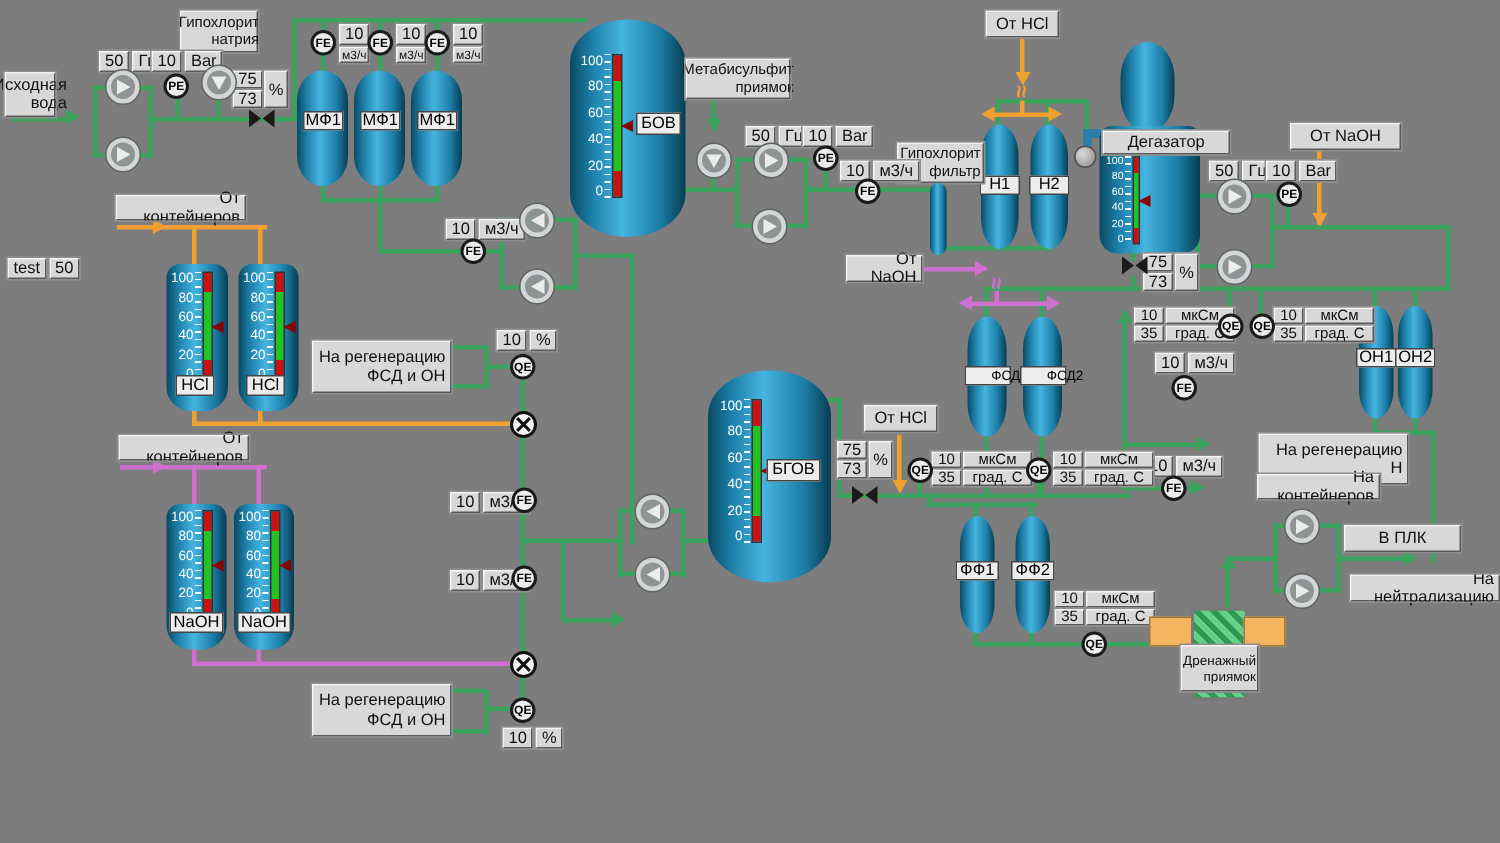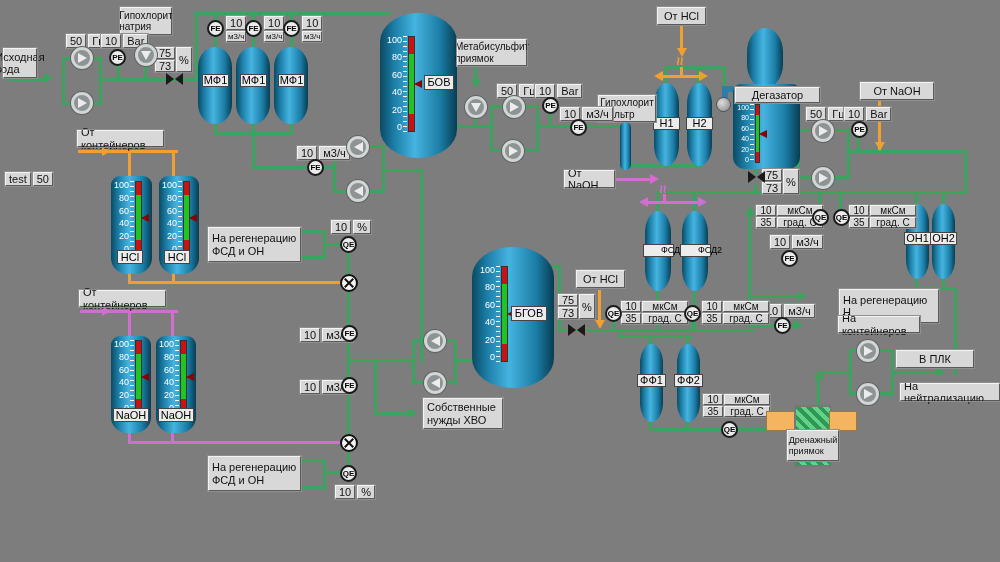--- a/index.html
+++ b/index.html
@@ -12,21 +12,21 @@
   .p.b{background:#2d7fa8;}
   
   .ah{width:0;height:0;}
   .ar{border-top:5px solid transparent;border-bottom:5px solid transparent;border-left:9px solid #3aa35e;}
   .al{border-top:5px solid transparent;border-bottom:5px solid transparent;border-right:9px solid #3aa35e;}
   .au{border-left:5px solid transparent;border-right:5px solid transparent;border-bottom:9px solid #3aa35e;}
   .ad{border-left:5px solid transparent;border-right:5px solid transparent;border-top:9px solid #3aa35e;}
   .ar.o{border-left-color:#f0a030}.al.o{border-right-color:#f0a030}.ad.o{border-top-color:#f0a030}
   .ar.m{border-left-color:#cf6fcf}.al.m{border-right-color:#cf6fcf}
   
-  .lb{background:#d8d8d8;border:1px solid #f4f4f4;border-right-color:#5a5a5a;border-bottom-color:#5a5a5a;outline:1px solid #8f8f8f;color:#111;font-size:11px;line-height:1.12;text-align:left;display:flex;align-items:center;justify-content:center;padding:1px 3px;}
+  .lb{background:#d8d8d8;border:1px solid #f4f4f4;border-right-color:#5a5a5a;border-bottom-color:#5a5a5a;outline:1px solid #8f8f8f;color:#111;font-size:11px;line-height:1.12;text-align:right;display:flex;align-items:center;justify-content:center;padding:1px 3px;}
   .vb{display:flex;gap:2px;}
   .c{position:static!important;background:#d8d8d8;border:1px solid #f4f4f4;border-right-color:#5a5a5a;border-bottom-color:#5a5a5a;outline:1px solid #8f8f8f;font-size:11px;color:#111;display:flex;align-items:center;justify-content:center;padding:0 3px;min-width:16px;}
   .c.sm{font-size:8px;padding:0 1px;}
   .vb.st{flex-direction:column;gap:1px;}
   .g75{display:grid;grid-template-columns:20px 16px;grid-auto-rows:12px;gap:1px;}
   .g75 .pc{grid-column:2;grid-row:1/3;}
   .gcd{display:grid;grid-template-columns:20px 46px;grid-auto-rows:11px;gap:1px;}
   .gcd .c{font-size:10px;}
   
   .pl{background:#ececec;border:1px solid #444;font-size:11px;color:#000;display:flex;align-items:center;justify-content:center;line-height:1;}
@@ -371,21 +371,20 @@
   <div class="lb" style="left:457px;top:39px;width:70px;height:27px;font-size:10px">Метабисульфит приямок</div>
   <div class="lb" style="left:598px;top:95px;width:58px;height:27px;font-size:10px">Гипохлорит фильтр</div>
   <div class="lb" style="left:657px;top:7px;width:49px;height:18px">От HCl</div>
   <div class="lb" style="left:576px;top:270px;width:49px;height:18px">От HCl</div>
   <div class="lb" style="left:564px;top:170px;width:51px;height:18px">От NaOH</div>
   <div class="lb" style="left:860px;top:82px;width:74px;height:18px">От NaOH</div>
   <div class="lb" style="left:208px;top:227px;width:93px;height:35px">На регенерацию ФСД и ОН</div>
   <div class="lb" style="left:208px;top:456px;width:93px;height:35px">На регенерацию ФСД и ОН</div>
   <div class="lb" style="left:839px;top:289px;width:100px;height:34px">На регенерацию Н</div>
   <div class="lb" style="left:838px;top:316px;width:82px;height:17px">На контейнеров</div>
-  <div class="lb" style="left:423px;top:398px;width:80px;height:31px">Собственные нужды ХВО</div>
   <div class="lb" style="left:896px;top:350px;width:78px;height:18px">В ПЛК</div>
   <div class="lb" style="left:900px;top:383px;width:100px;height:18px">На нейтрализацию</div>
 
   <div class="vb" style="left:5px;top:172px">
     <div class="c">test</div>
     <div class="c">50</div>
   </div>
 
   <div class="vb" style="left:66px;top:34px">
       <div class="c">50</div>

